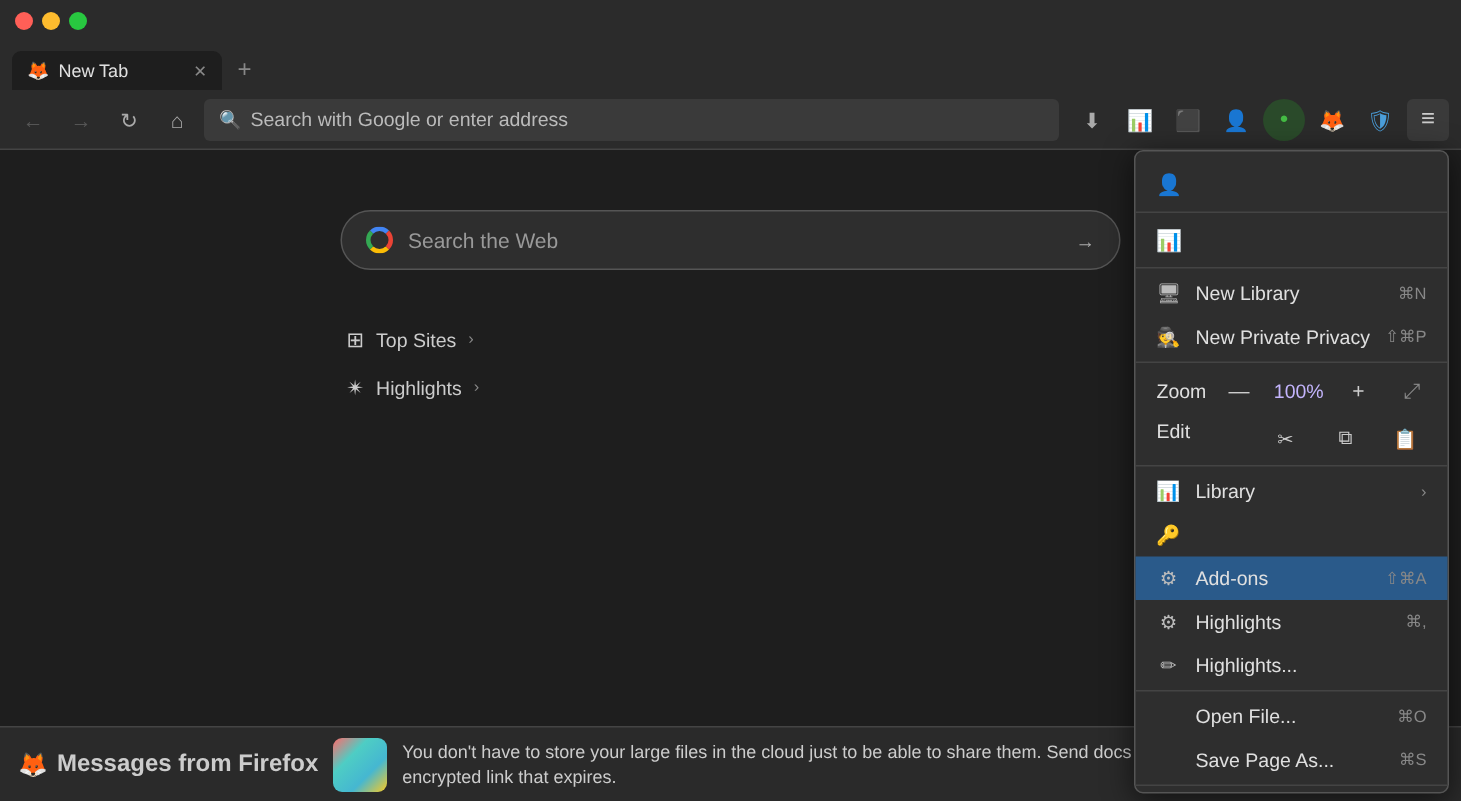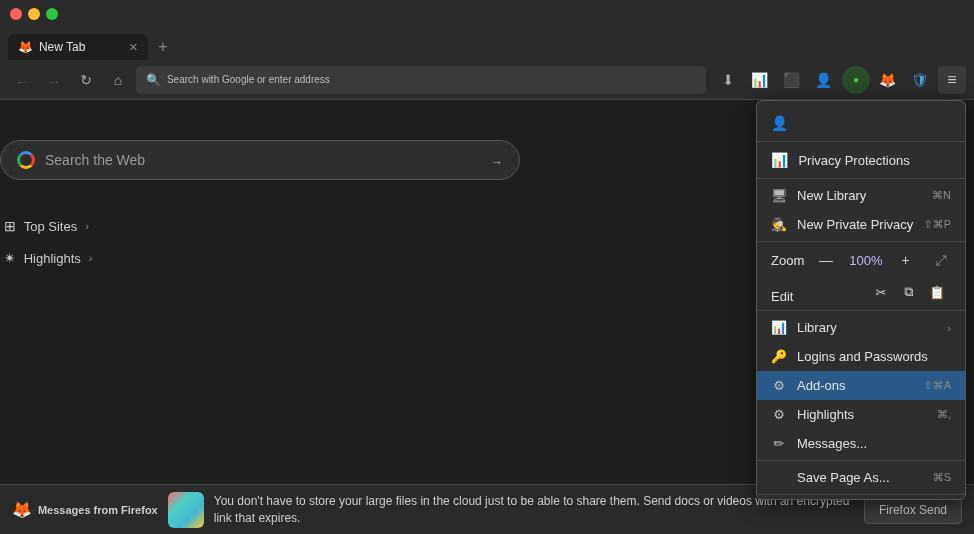--- a/index.html
+++ b/index.html
@@ -92,21 +92,21 @@
       height: 28px;
       background: #3a3a3a;
       border-radius: 4px;
       display: flex;
       align-items: center;
       padding: 0 10px;
       gap: 6px;
       color: #ccc;
       font-size: 13px;
     }
-    .address-bar-text { color: #bbb; font-size: 10px; flex: 1; }
+    .address-bar-text { color: #bbb; font-size: 13px; flex: 1; }
 
     .toolbar-icons {
       display: flex;
       align-items: center;
       gap: 4px;
       margin-left: 4px;
     }
     .toolbar-icon {
       width: 28px; height: 28px;
       border-radius: 4px;
@@ -119,21 +119,21 @@
     .icon-red { color: #e44; font-size: 14px; }
     .icon-green { color: #4b4; font-size: 10px; }
     .icon-orange { color: #fa4; font-size: 14px; }
 
     
     .main-content {
       height: calc(534px - 28px - 32px - 40px - 50px);
       background: #1e1e1e;
       display: flex;
       flex-direction: column;
-      align-items: flex-start;
+      align-items: center;
       justify-content: flex-start;
       padding-top: 40px;
       position: relative;
     }
 
     .google-search-bar {
       width: 520px;
       height: 40px;
       background: #2e2e2e;
       border-radius: 22px;
@@ -241,23 +241,23 @@
       width: 24px; height: 24px;
       display: flex; align-items: center; justify-content: center;
       cursor: pointer; color: #ccc; font-size: 14px;
       border-radius: 3px;
     }
     .zoom-value { color: #c4b5fd; font-size: 13px; min-width: 36px; text-align: center; }
     .zoom-expand { margin-left: 4px; color: #888; }
 
     .menu-edit-row {
       display: flex;
-      align-items: flex-end;
+      align-items: flex-start;
       padding: 4px 14px;
-      gap: 0;
+      gap: 12px;
     }
     .menu-edit-label { color: #e0e0e0; font-size: 13px; flex: 1; }
     .edit-btn {
       width: 28px; height: 24px;
       display: flex; align-items: center; justify-content: center;
       cursor: pointer; color: #ccc; font-size: 13px;
       border-radius: 3px;
     }
 
     .privacy-row {
@@ -347,21 +347,21 @@
       <span>Highlights</span>
       <span class="section-chevron">›</span>
     </div>
   </div>
 </div>
 
 <div class="notification-bar">
   <div style="display:flex;align-items:center;gap:6px;flex-shrink:0;">
     <span style="font-size:16px;">🦊</span>
     <div>
-      <div style="font-size:11px;font-weight:bold;color:#ccc;">Messages from Firefox</div>
+      <div style="font-size:16px;font-weight:bold;color:#ccc;">Messages from Firefox</div>
     </div>
   </div>
   <div style="display:flex;align-items:center;gap:10px;flex:1;">
     <div style="width:36px;height:36px;background:linear-gradient(135deg,#ff6b6b,#4ecdc4,#45b7d1,#f9ca24);border-radius:6px;flex-shrink:0;"></div>
     <span class="notif-text">You don't have to store your large files in the cloud just to be able to share them. Send docs or videos with an encrypted link that expires.</span>
   </div>
   <button class="notif-btn">Firefox Send</button>
 </div>
 
 <div class="dropdown-menu">
@@ -369,21 +369,20 @@
   <div class="menu-section">
     <div class="user-row">
       <span style="font-size:14px;color:#aaa;">👤</span>
 
     </div>
   </div>
 
   <div class="menu-section">
     <div class="privacy-row">
       <span style="font-size:14px;color:#4ecdc4;">📊</span>
-      <span class="privacy-label">Privacy Protections</span>
     </div>
   </div>
 
   <div class="menu-section">
     <div class="menu-item">
       <span class="menu-icon">🖥</span>
       <span class="menu-label">New Library</span>
       <span class="menu-shortcut">⌘N</span>
     </div>
     <div class="menu-item">
@@ -410,39 +409,42 @@
   </div>
 
   <div class="menu-section">
     <div class="menu-item">
       <span class="menu-icon">📊</span>
       <span class="menu-label">Library</span>
       <span class="menu-chevron">›</span>
     </div>
     <div class="menu-item">
       <span class="menu-icon">🔑</span>
-      <span class="menu-label">Logins and Passwords</span>
     </div>
     <div class="menu-item highlighted">
       <span class="menu-icon">⚙</span>
       <span class="menu-label">Add-ons</span>
       <span class="menu-shortcut">⇧⌘A</span>
     </div>
     <div class="menu-item">
       <span class="menu-icon">⚙</span>
       <span class="menu-label">Highlights</span>
       <span class="menu-shortcut">⌘,</span>
     </div>
     <div class="menu-item">
       <span class="menu-icon">✏</span>
-      <span class="menu-label">Messages...</span>
-    </div>
-  </div>
-
-  <div class="menu-section">
+      <span class="menu-label">Highlights...</span>
+    </div>
+  </div>
+
+  <div class="menu-section">
+    <div class="menu-item">
+      <span class="menu-label" style="padding-left:26px;">Open File...</span>
+      <span class="menu-shortcut">⌘O</span>
+    </div>
     <div class="menu-item">
       <span class="menu-label" style="padding-left:26px;">Save Page As...</span>
       <span class="menu-shortcut">⌘S</span>
     </div>
 
   </div>
 
 </div>
 
 </body></html>

